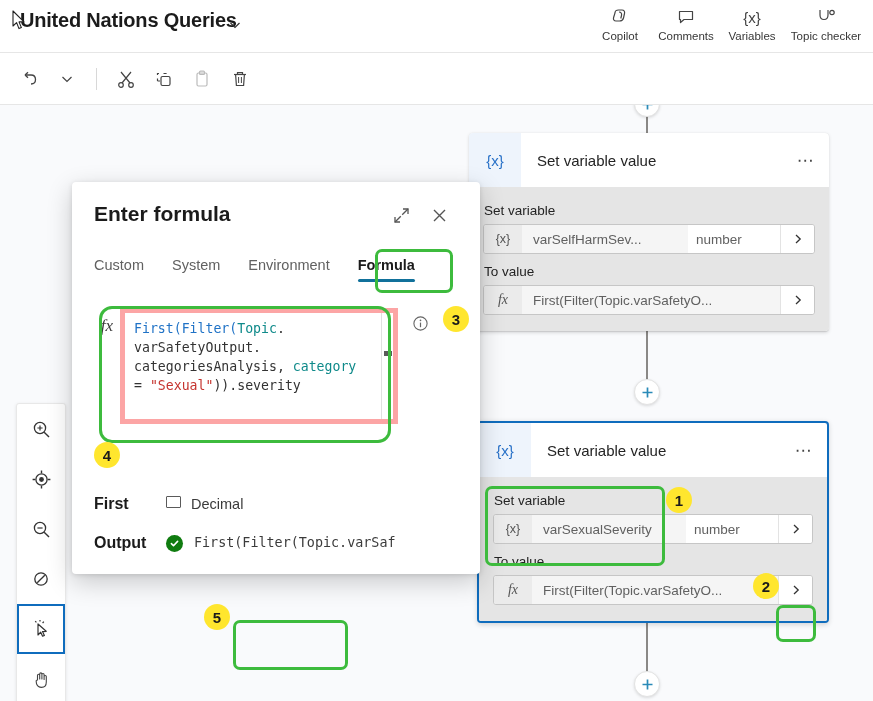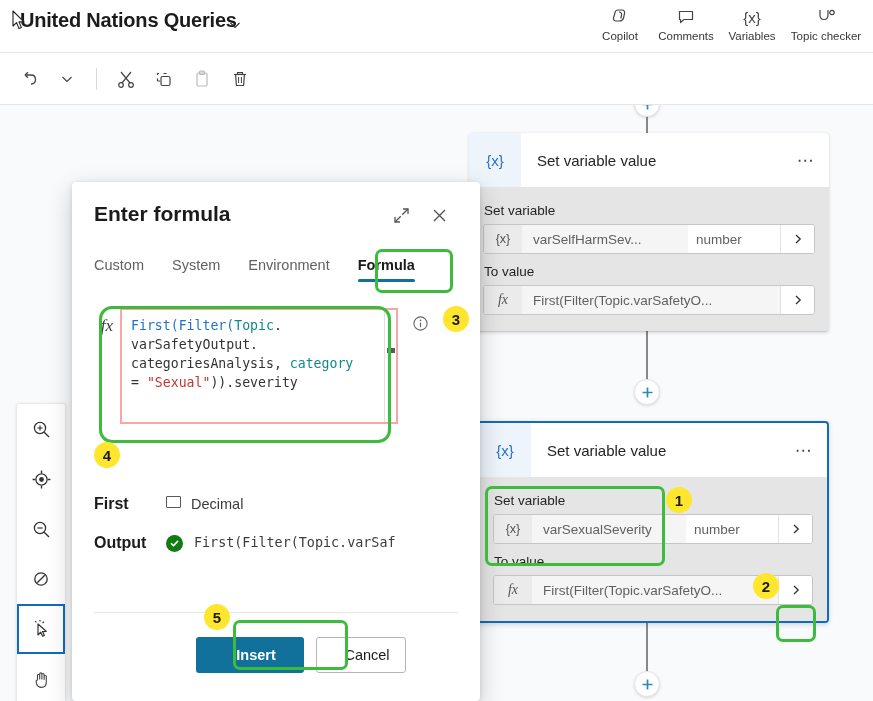--- a/index.html
+++ b/index.html
@@ -120,21 +120,21 @@
     display:flex; flex-direction:column; align-items:center;
   }
   .rail-btn {
     width:48px; height:50px; display:flex; align-items:center; justify-content:center;
     cursor:pointer;
   }
   .rail-btn.active { border:2px solid #0f6cbd; width:48px; }
 
   
   .dialog {
-    position:absolute; left:72px; top:182px; width:408px; height:519px;
+    position:absolute; left:72px; top:182px; width:408px; height:392px;
     background:#fff; border-radius:4px;
     box-shadow:0 8px 26px rgba(0,0,0,0.20), 0 1px 5px rgba(0,0,0,0.12);
     overflow:hidden;
   }
   .dlg-title {
     position:absolute; left:22px; top:20px;
     font-size:21px; font-weight:bold; color:#1b1b1b;
   }
   .dlg-expand { position:absolute; left:320px; top:24px; cursor:pointer; }
   .dlg-close  { position:absolute; left:358px; top:24px; cursor:pointer; }
@@ -149,21 +149,21 @@
     content:""; position:absolute; left:0; right:0; bottom:0; height:3px;
     background:#11719b; border-radius:2px;
   }
 
   .fx-row { position:absolute; left:22px; top:126px; width:364px; display:flex; align-items:flex-start; }
   .fx-sym {
     width:26px; padding-top:8px; font-family:"Liberation Serif", serif; font-style:italic;
     font-size:17px; color:#3b3b3b; text-align:center;
   }
   .fx-area {
-    width:278px; height:116px; border:2px solid #fca5a5; background:#fff;
+    width:278px; height:116px; border:5px solid #fca5a5; background:#fff;
     padding:6px 8px 6px 9px; position:relative; overflow:hidden;
   }
   .fx-code {
     font-family:"DejaVu Sans Mono", monospace; font-size:13.2px; line-height:19px;
     color:#333; white-space:pre-wrap; word-break:break-word;
   }
   .c-fn  { color:#1f72c6; }
   .c-obj { color:#0f8a8a; }
   .c-str { color:#c5332e; }
   .c-pl  { color:#333; }

